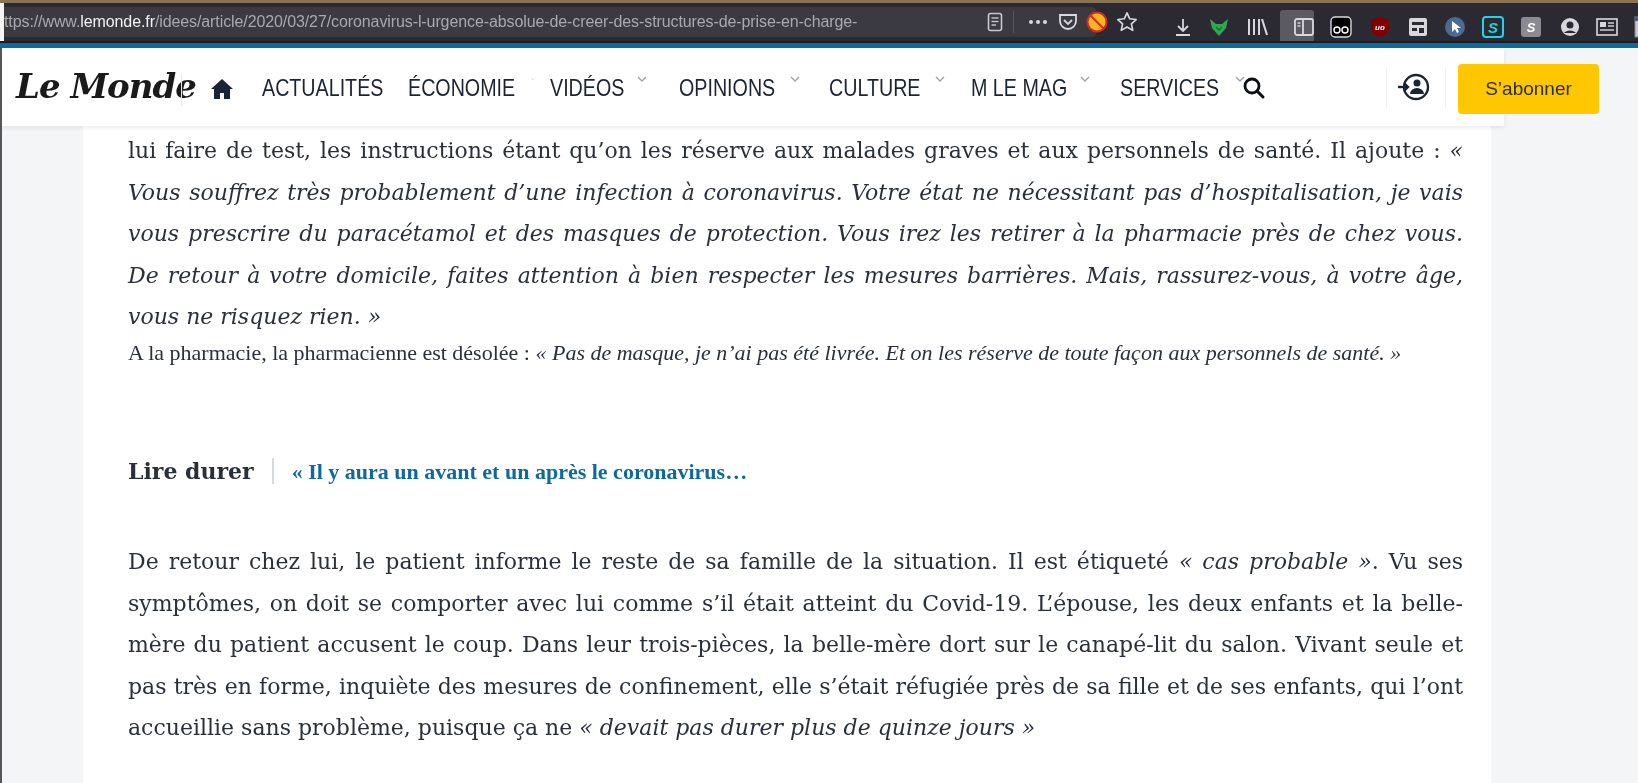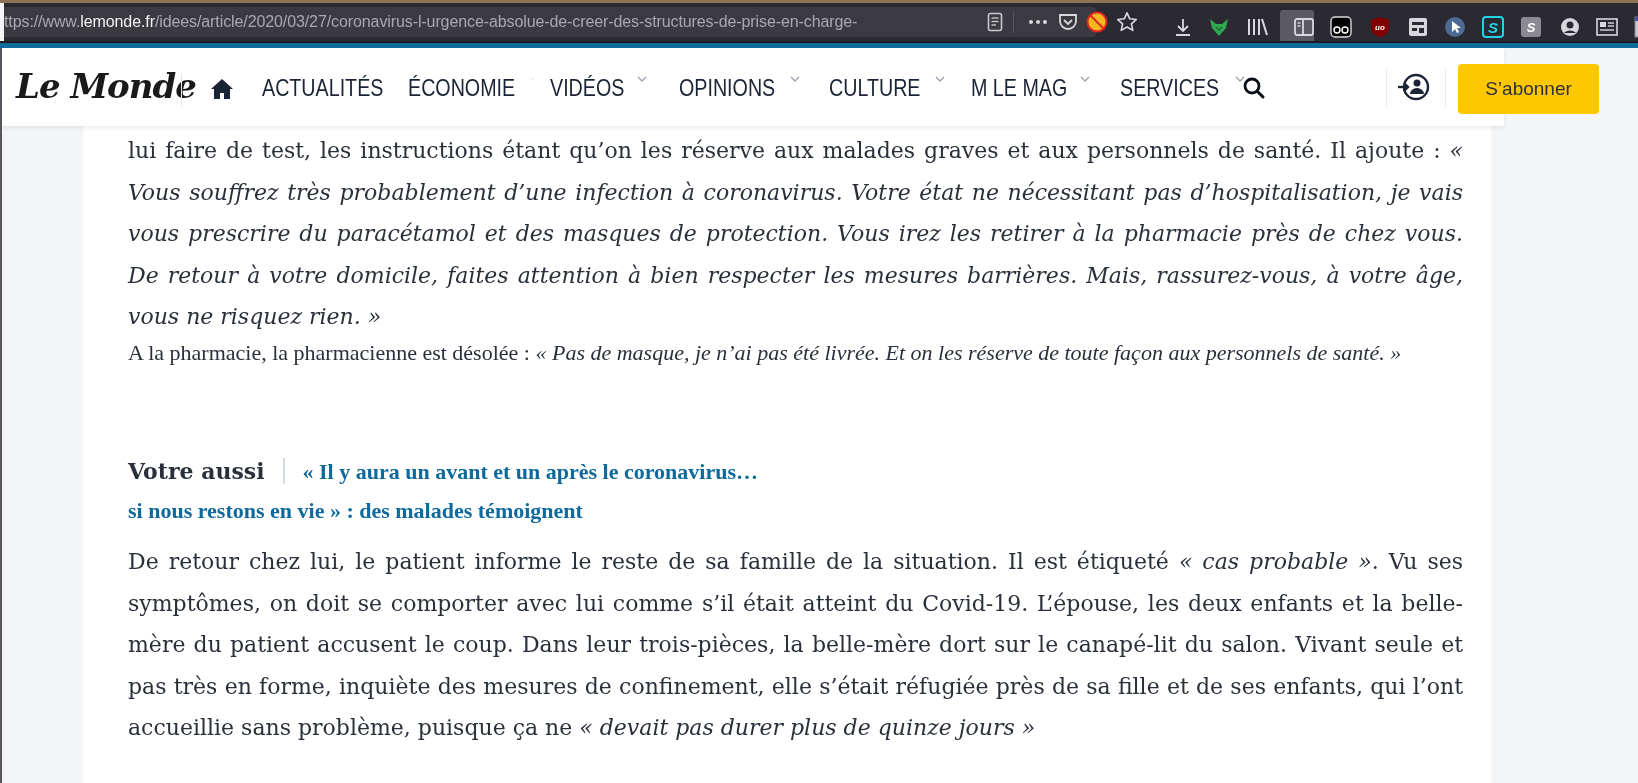--- a/index.html
+++ b/index.html
@@ -257,17 +257,17 @@
       </svg>
     <div class="hdr-sep2"></div>
     <button class="subscribe">S’abonner</button>
   </div>
 
   <div class="text p0"><span>lui faire de test, les instructions étant qu’on les réserve aux malades graves et aux personnels de santé. Il ajoute : </span><em>« Vous souffrez très probablement d’une infection à coronavirus. Votre état ne nécessitant pas d’hospitalisation, je vais vous prescrire du paracétamol et des masques de protection. Vous irez les retirer à la pharmacie près de chez vous. De retour à votre domicile, faites attention à bien respecter les mesures barrières. Mais, rassurez-vous, à votre âge, vous ne risquez rien. »</em></div>
 
   <div class="text p1"><span>A la pharmacie, la pharmacienne est désolée : </span><em>« Pas de masque, je n’ai pas été livrée. Et on les réserve de toute façon aux personnels de santé. »</em></div>
 
   <div class="lire">
-    <span class="lire-label">Votre aussi</span><span class="lire-sep"></span><a class="lire-link"><span>« Il y aura un avant et un après le coronavirus…</span><br><span>si nous restons en vie » : des malades témoignent</span></a>
+    <span class="lire-label">Lire durer</span><span class="lire-sep"></span><a class="lire-link"><span>« Il y aura un avant et un après le coronavirus…</span><br></a>
   </div>
 
   <div class="text p2"><span>De retour chez lui, le patient informe le reste de sa famille de la situation. Il est étiqueté </span><em>« cas probable »</em><span>. Vu ses symptômes, on doit se comporter avec lui comme s’il était atteint du Covid-19. L’épouse, les deux enfants et la belle-mère du patient accusent le coup. Dans leur trois-pièces, la belle-mère dort sur le canapé-lit du salon. Vivant seule et pas très en forme, inquiète des mesures de confinement, elle s’était réfugiée près de sa fille et de ses enfants, qui l’ont accueillie sans problème, puisque ça ne </span><em>« devait pas durer plus de quinze jours »</em></div>
 </div>
 
 </body></html>

